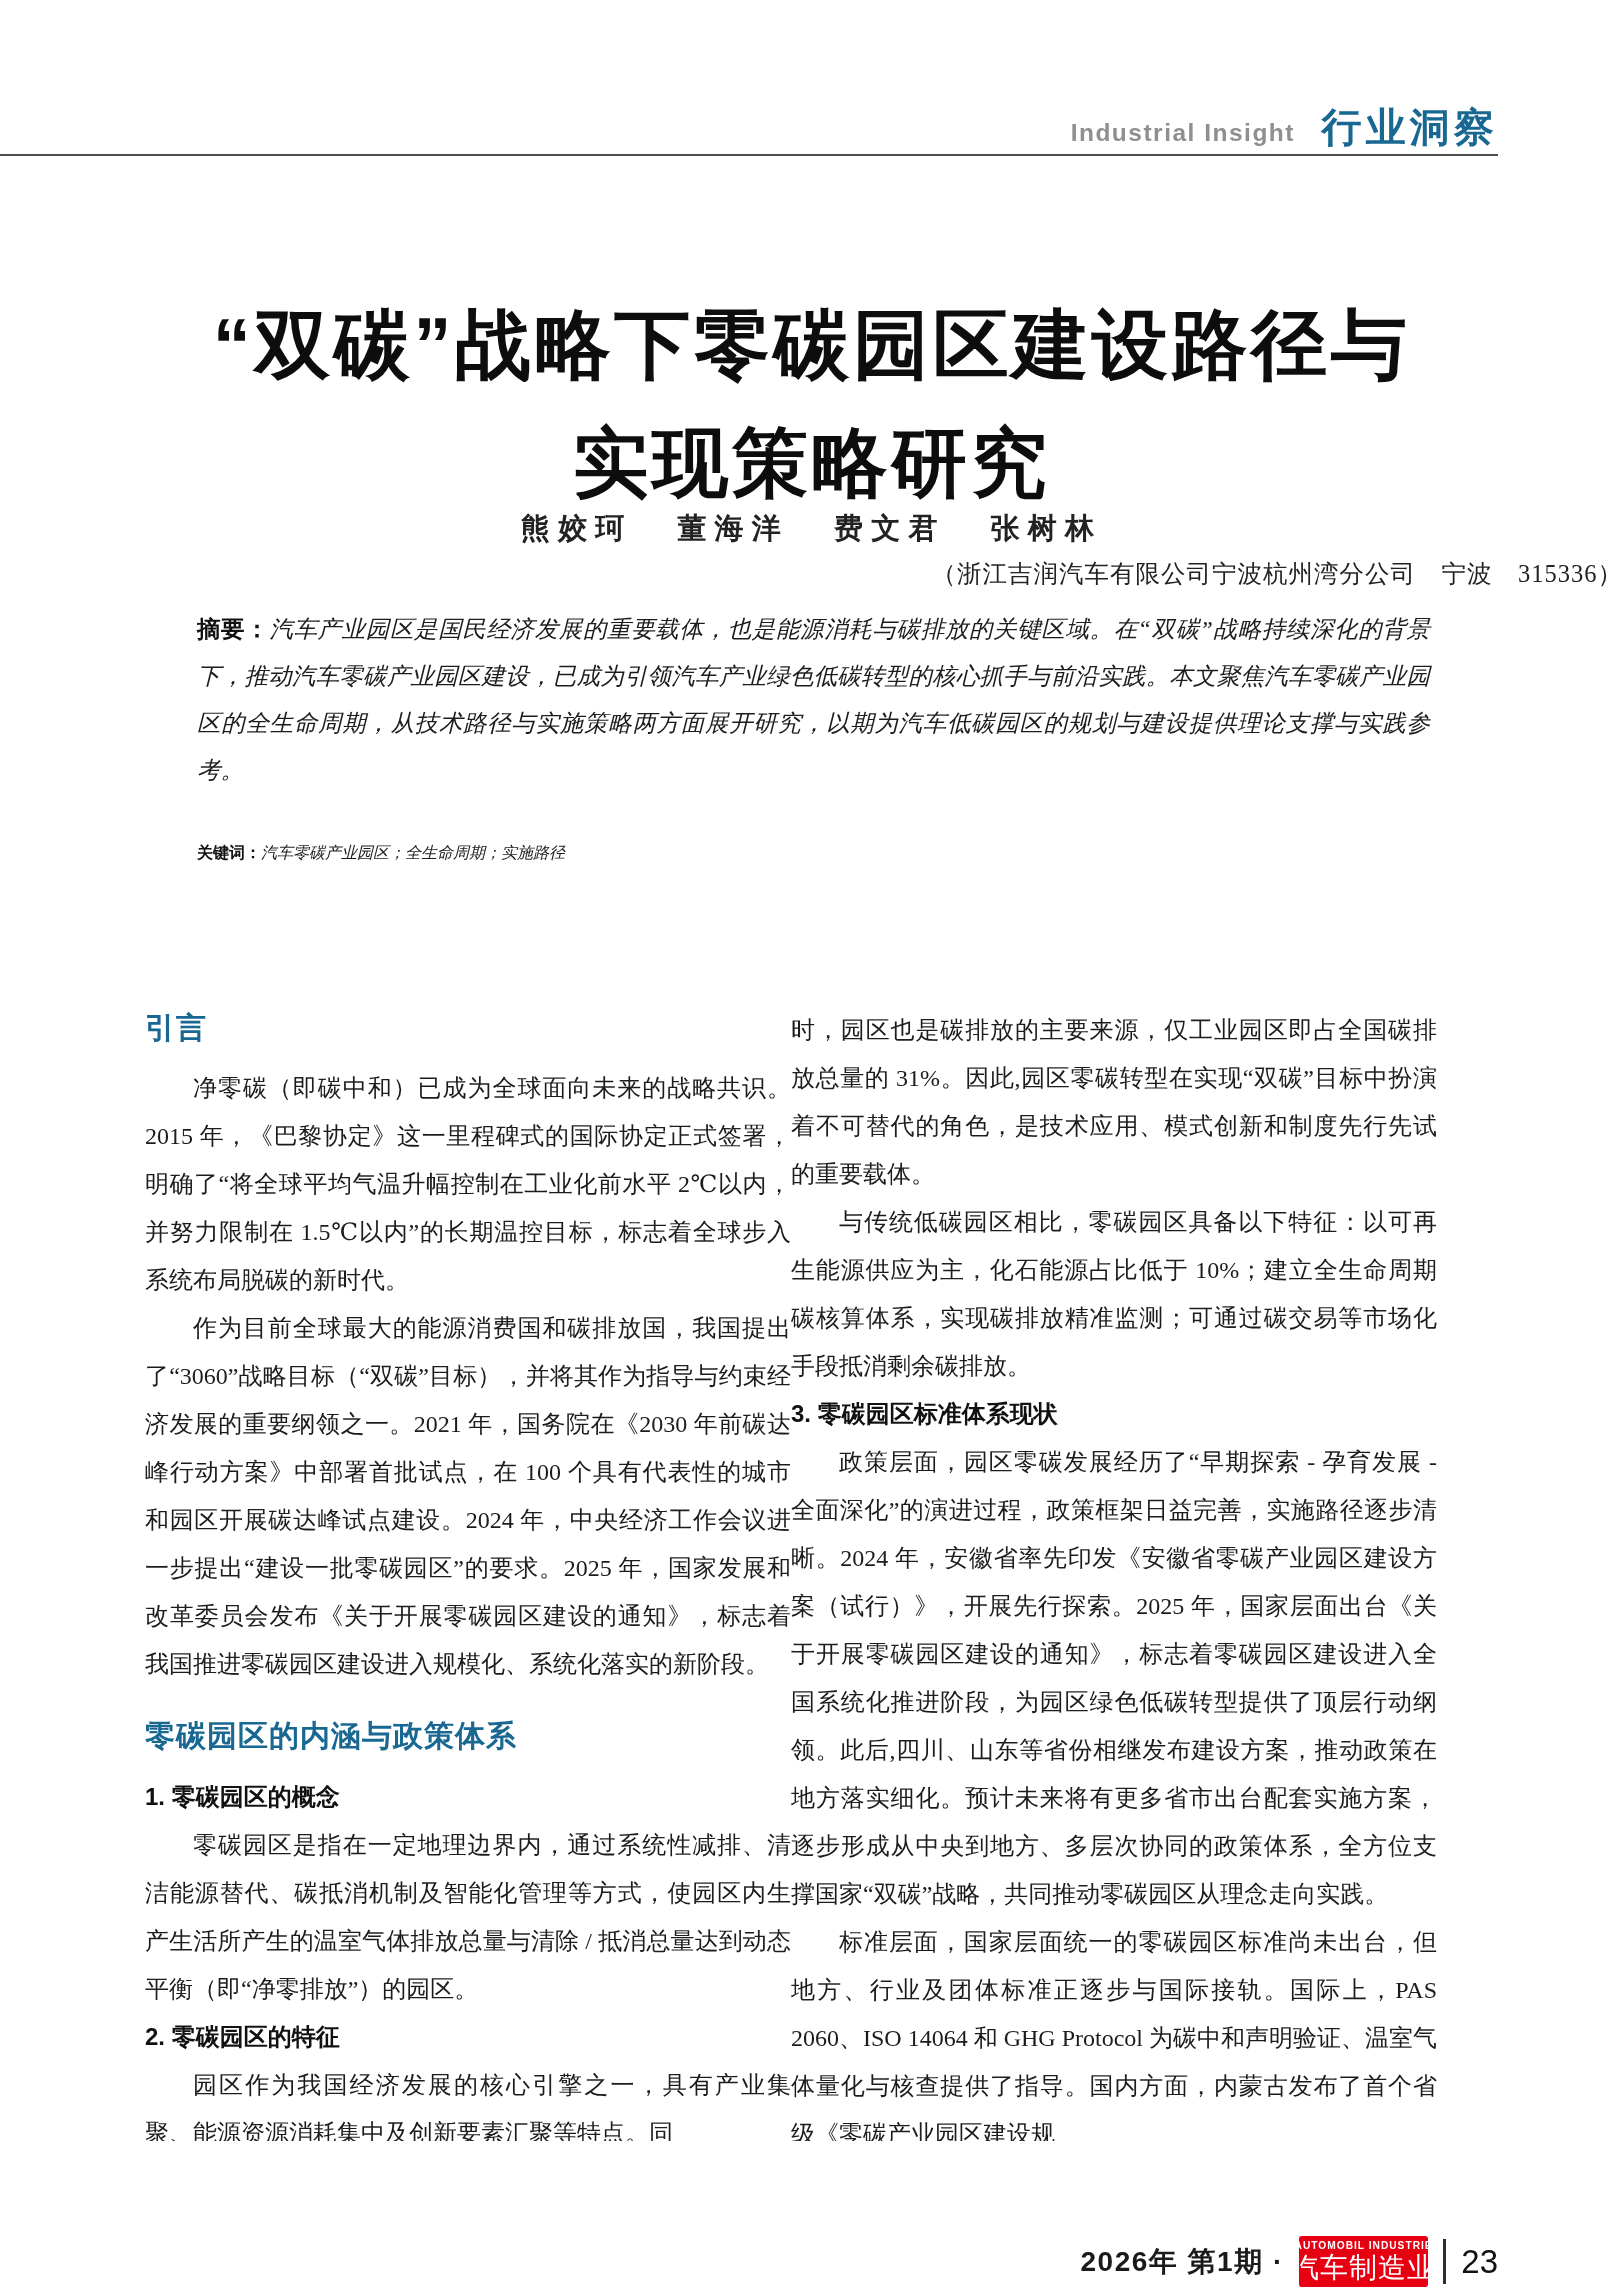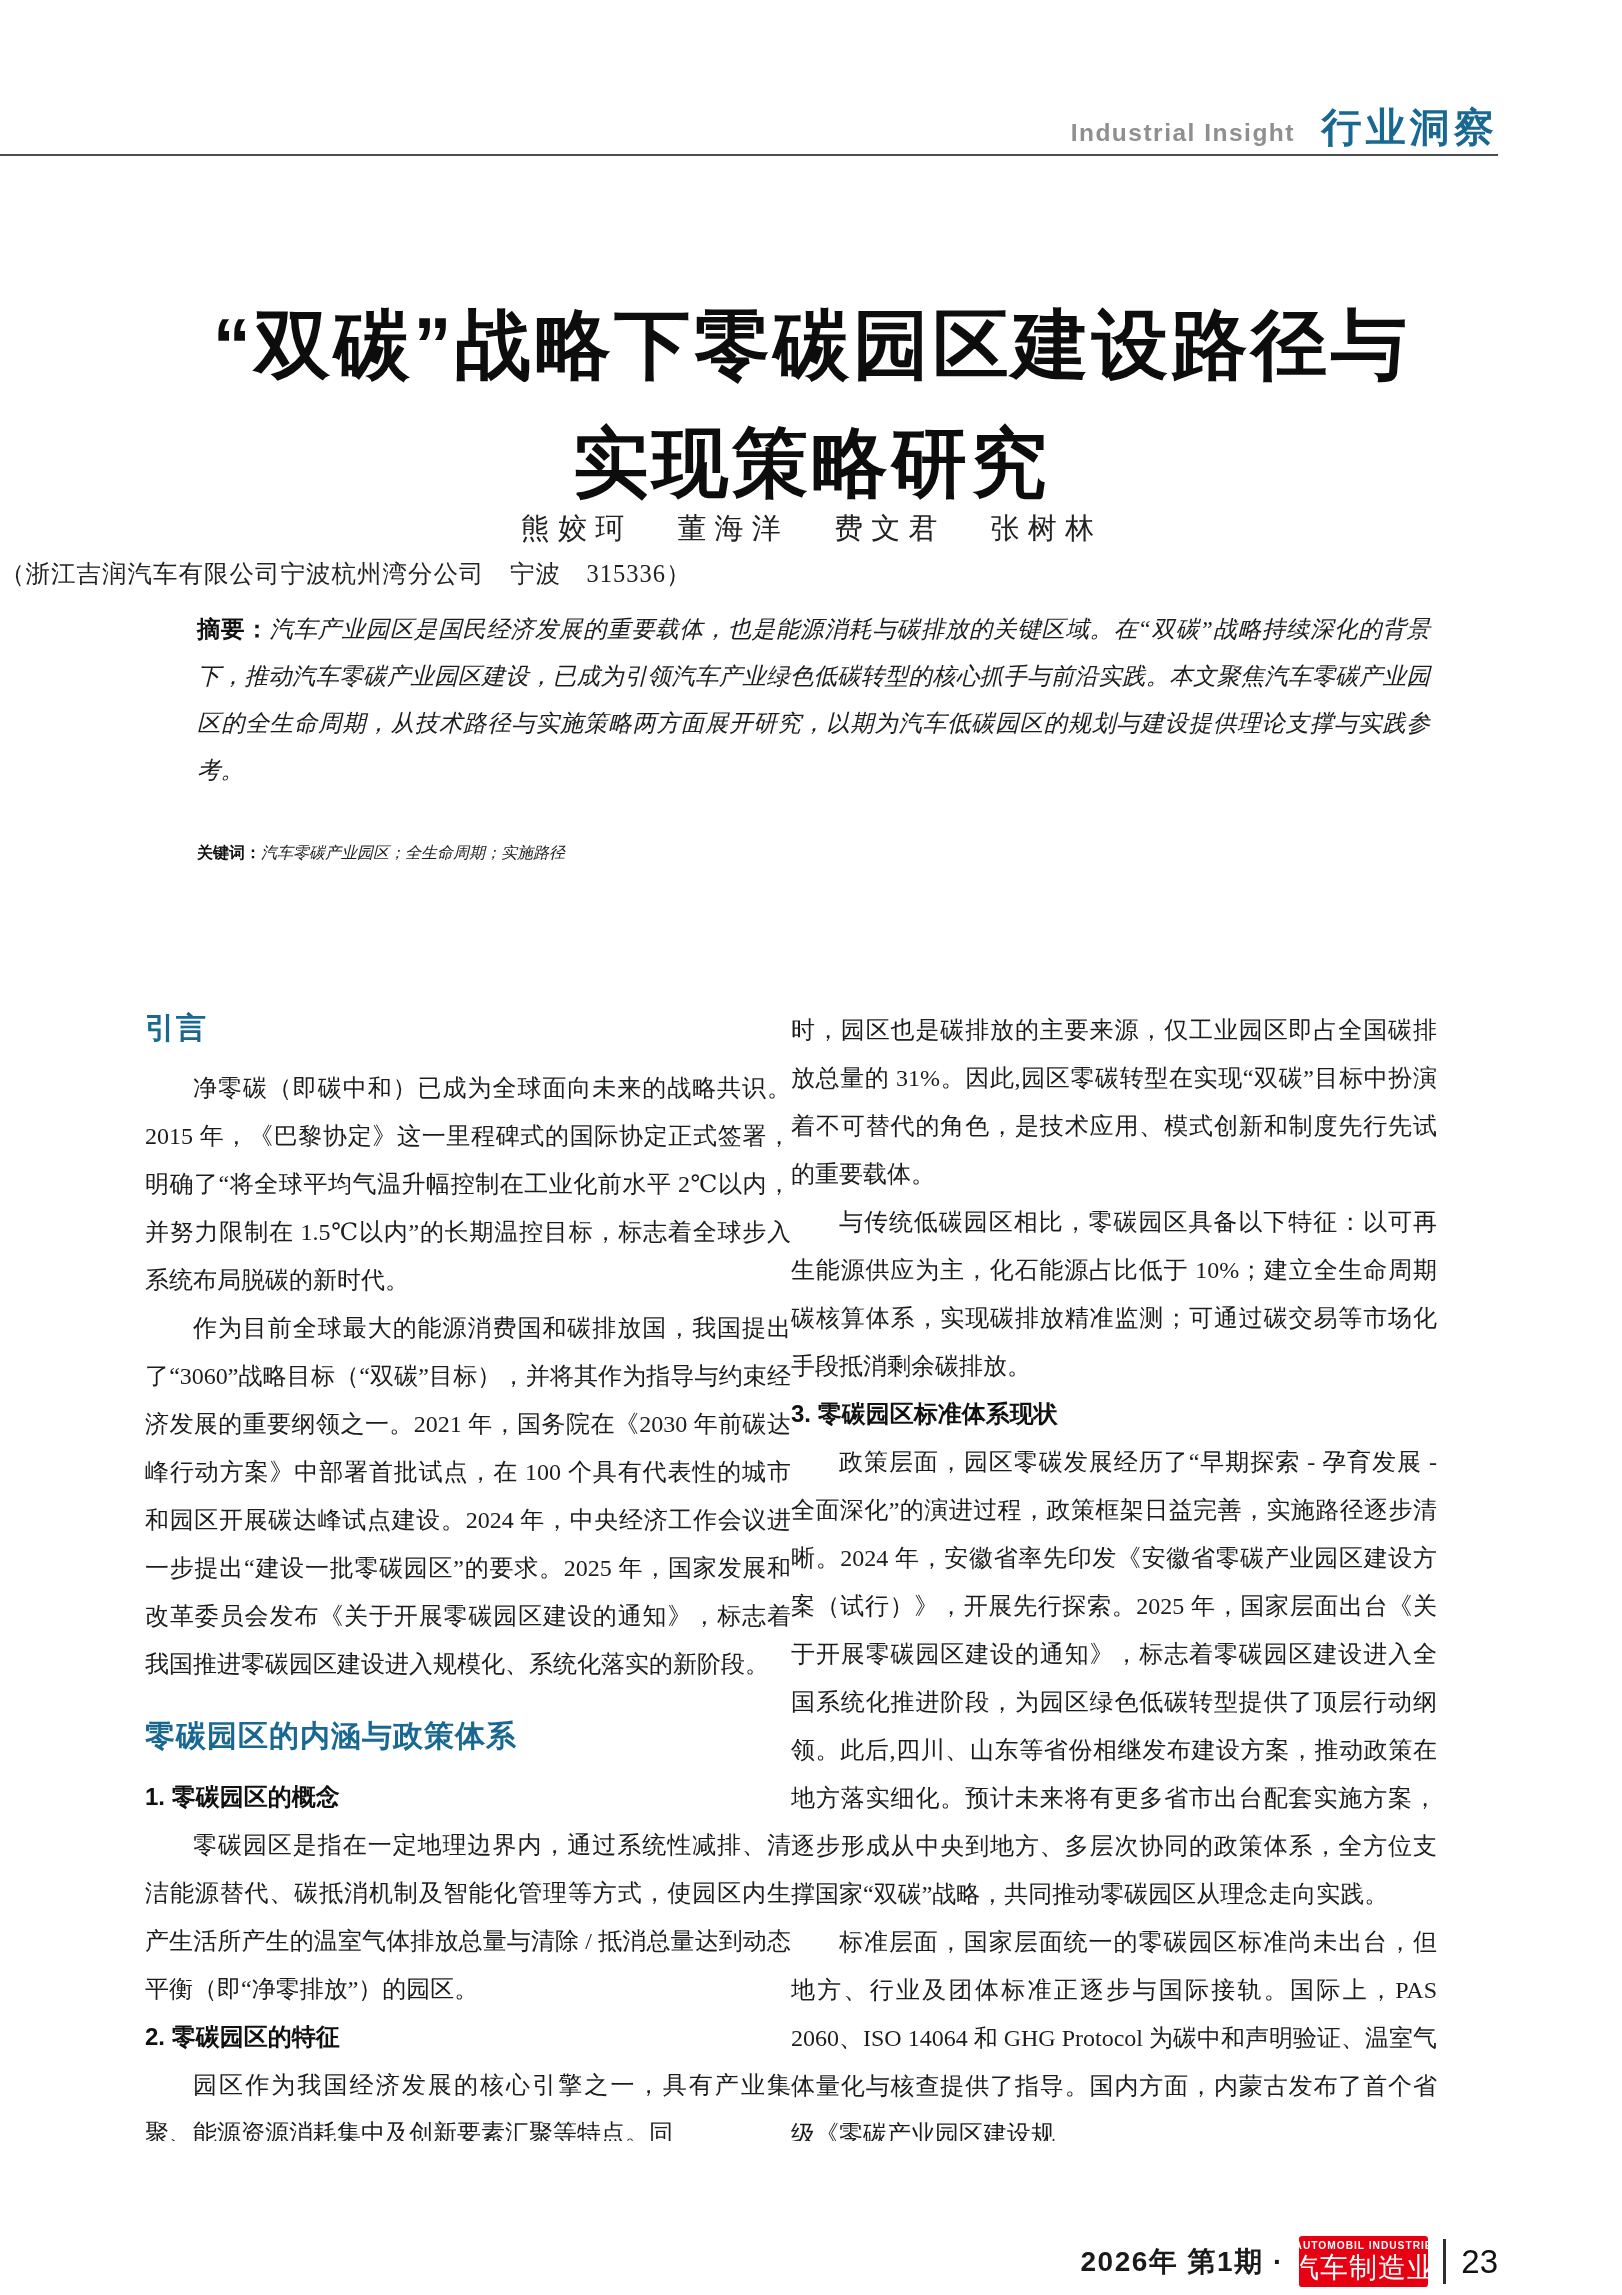--- a/index.html
+++ b/index.html
@@ -32,25 +32,25 @@
   .article-title{
     position:absolute;top:286px;left:82px;width:1459px;
     text-align:center;
     font-family:"Liberation Sans",sans-serif;
     font-weight:bold;color:#0d0d0d;
     font-size:76px;line-height:118px;letter-spacing:3.6px;
   }
   .authors-row{
     position:absolute;top:509px;left:0;width:1623px;
     display:flex;justify-content:center;gap:45px;
-    font-size:29px;letter-spacing:8.2px;color:#222;
+    font-size:29px;letter-spacing:8.2px;color:#222;font-weight:bold;
   }
   .affiliation{
     position:absolute;top:557px;left:0;width:1623px;
-    text-align:left;font-size:24.5px;letter-spacing:1px;color:#222;
+    text-align:right;font-size:24.5px;letter-spacing:1px;color:#222;
   }
   
   .abstract-block{
     position:absolute;top:606px;left:197px;width:1233px;
     font-size:23.5px;line-height:47px;text-align:justify;
   }
   .inline-label{
     font-family:"Liberation Sans",sans-serif;
     font-weight:bold;font-style:normal;color:#111;
   }

